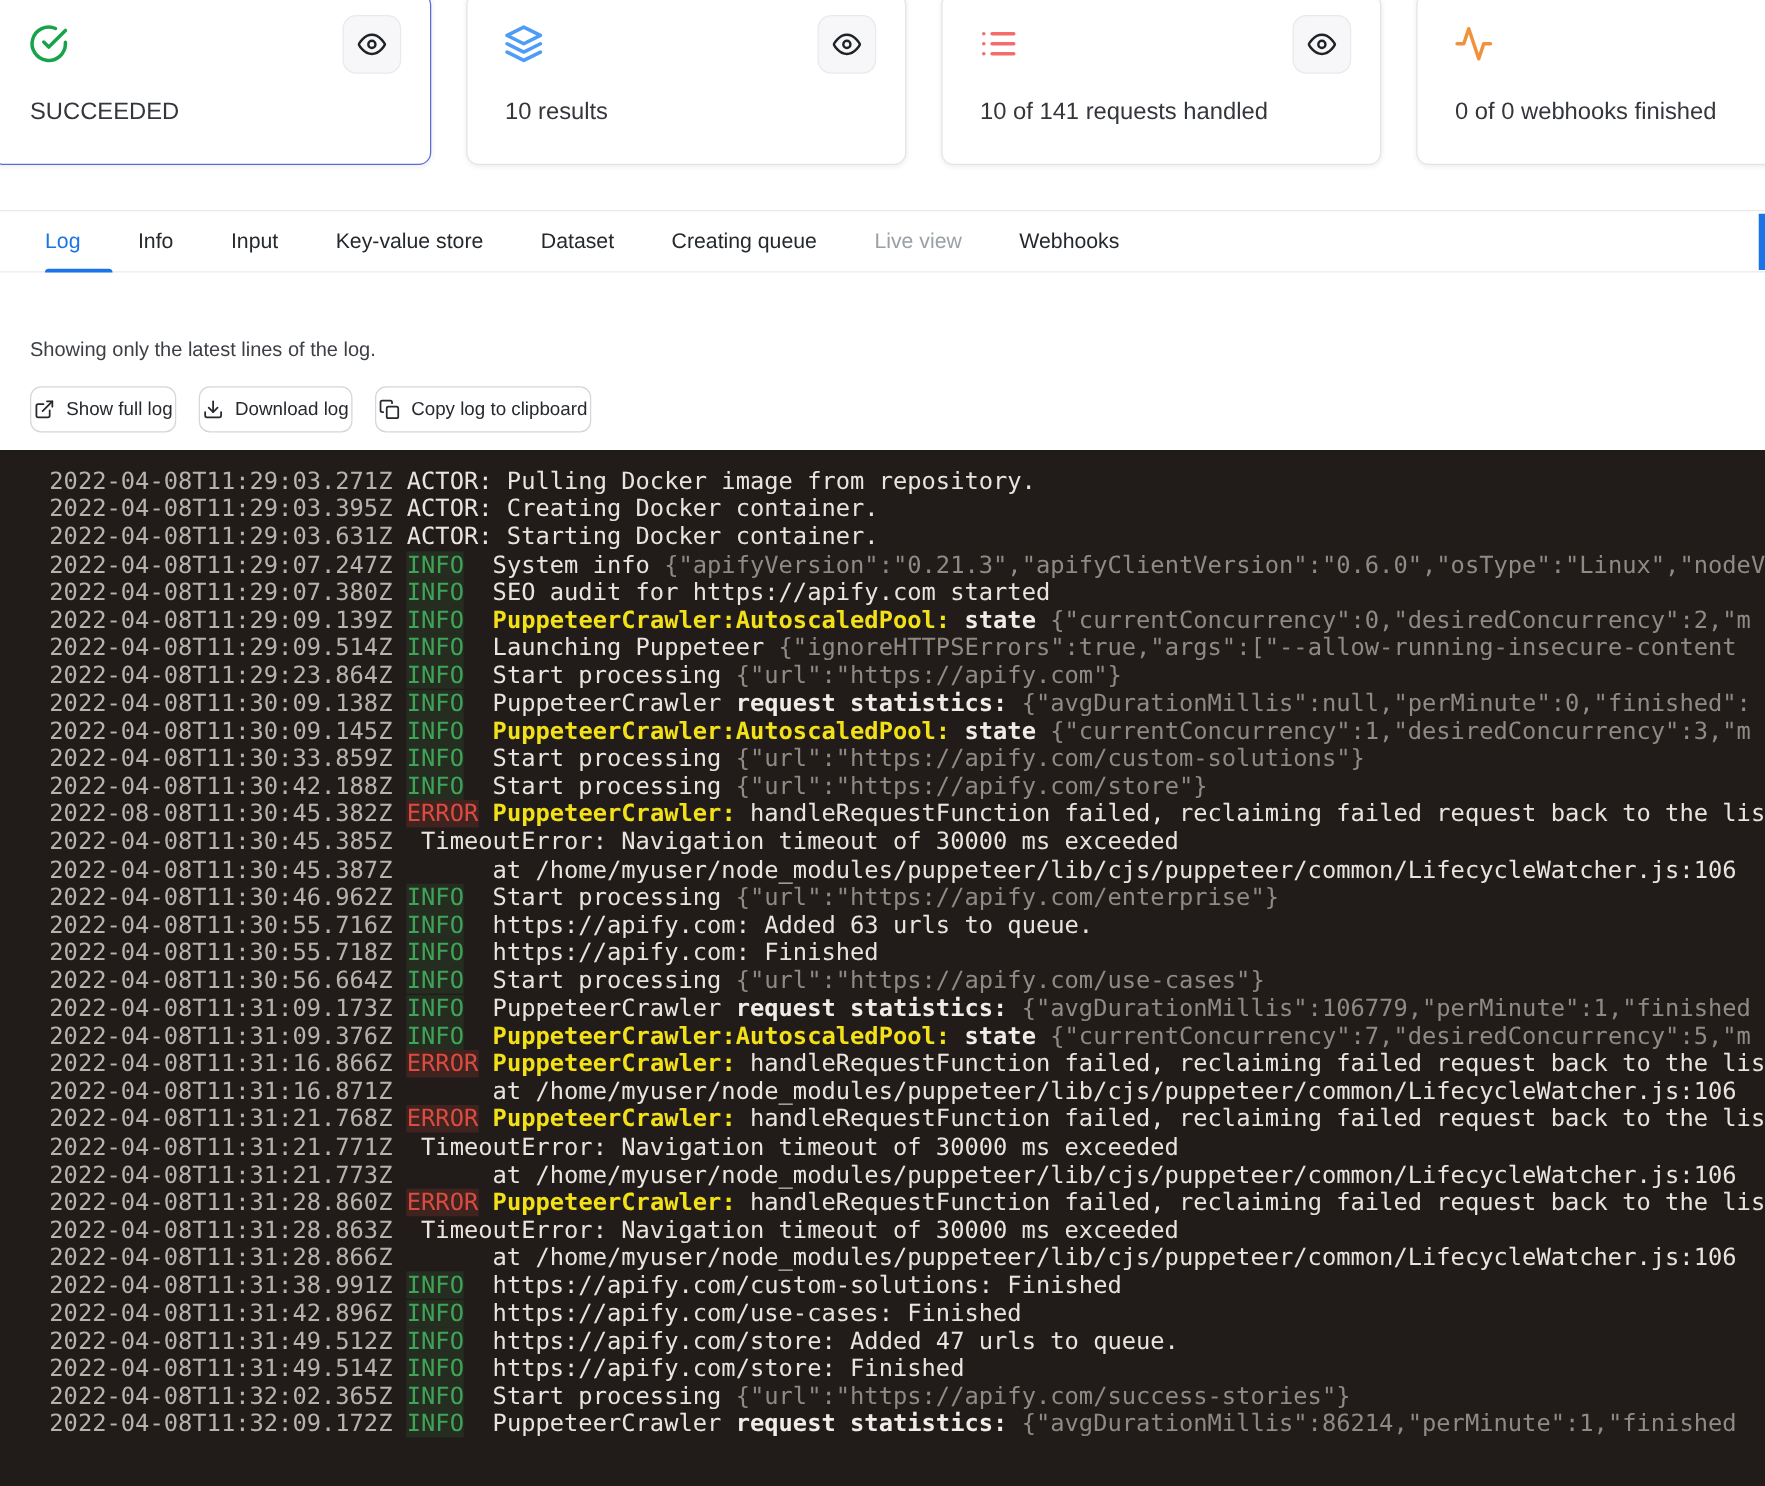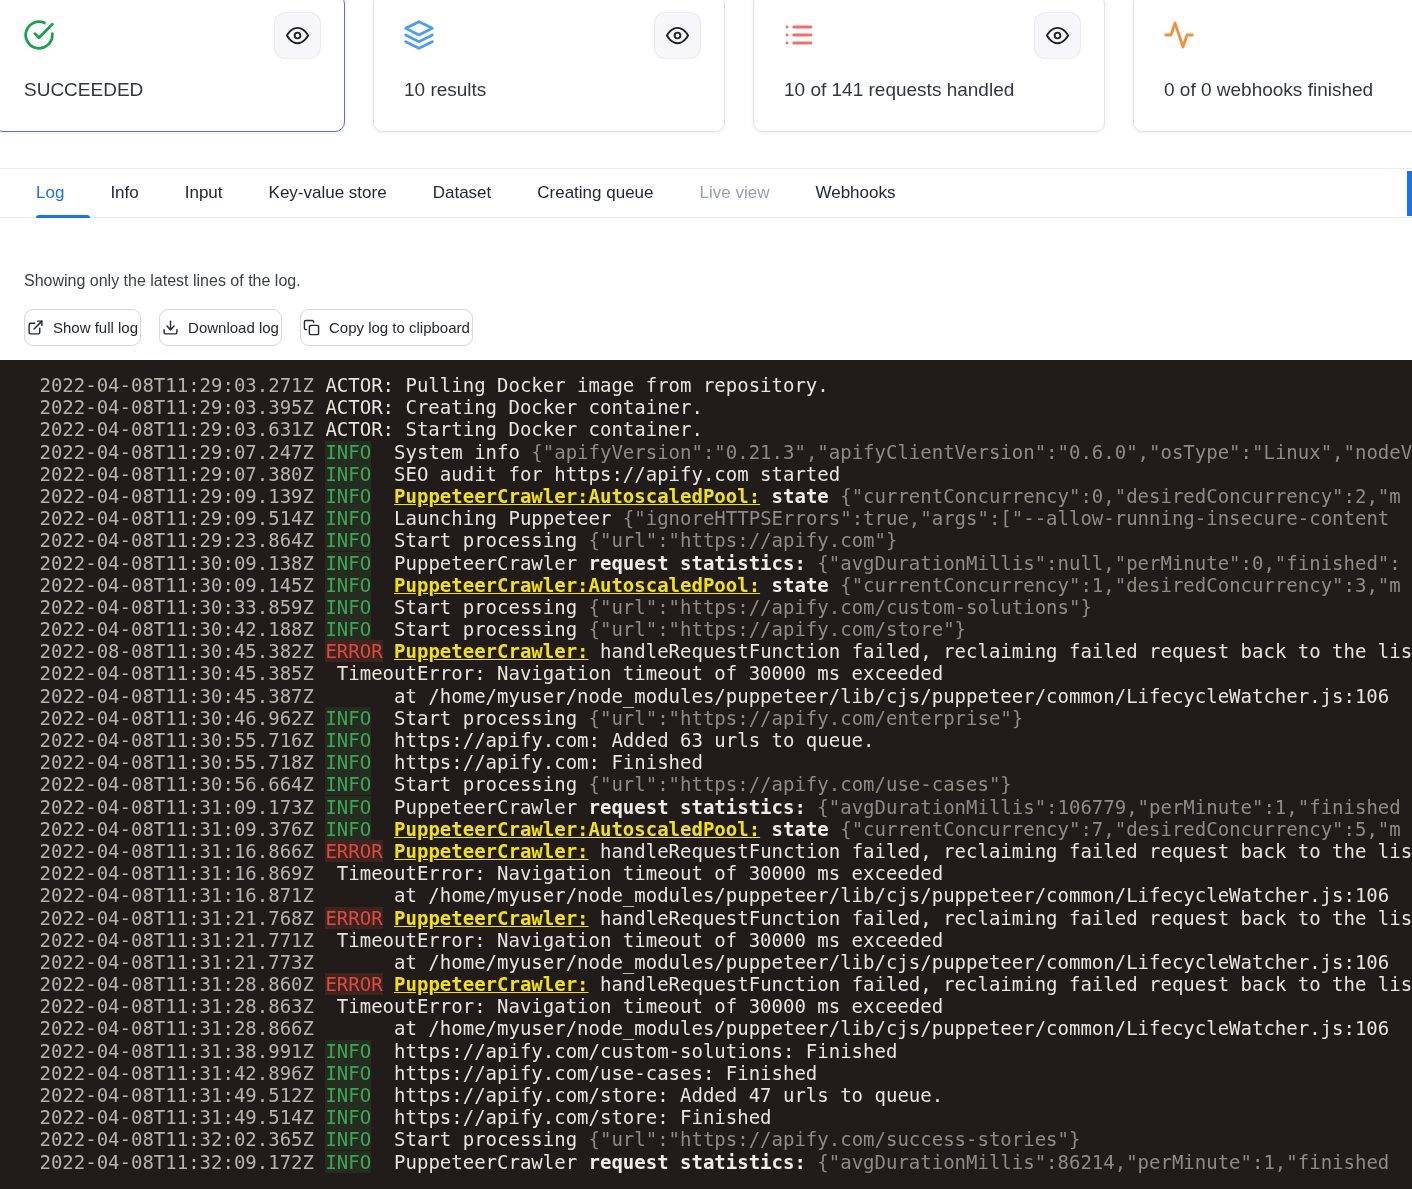--- a/index.html
+++ b/index.html
@@ -57,21 +57,21 @@
     position:absolute; left:0; top:360px; width:1412px; height:829px; box-sizing:border-box;
     background:var(--log-bg); padding:14px 0 0 28px; overflow:hidden;
     font-family:"DejaVu Sans Mono", monospace; font-size:19px;
   }
   .ln { white-space:pre; line-height:22.2px; height:22.2px; }
   .ts   { color:var(--log-ts);text-align:center; }
   .m    { color:var(--log-msg); }
   .d    { color:var(--log-dim); }
   .info { color:var(--log-info); background:rgba(62,165,88,.13); }
   .err  { color:var(--log-error); background:rgba(218,76,66,.16); }
-  .lbl  { color:var(--log-label); font-weight:bold;text-decoration:underline; }
+  .lbl  { color:var(--log-label); font-weight:bold; }
   .b    { color:var(--log-bold); font-weight:bold; }
 </style>
 </head>
 <body>
 
 <div class="cards">
 
   <div class="card selected">
     <span class="card-icon ic-success">
       <svg viewBox="0 0 24 24">
@@ -193,21 +193,20 @@
     <div class="ln"><span class="ts"> 2022-08-08T11:30:45.382Z </span><span class="err">ERROR</span><span class="m"> </span><span class="lbl">PuppeteerCrawler:</span><span class="m"> handleRequestFunction failed, reclaiming failed request back to the lis</span></div>
     <div class="ln"><span class="ts"> 2022-04-08T11:30:45.385Z </span><span class="m"> TimeoutError: Navigation timeout of 30000 ms exceeded</span></div>
     <div class="ln"><span class="ts"> 2022-04-08T11:30:45.387Z </span><span class="m">      at /home/myuser/node_modules/puppeteer/lib/cjs/puppeteer/common/LifecycleWatcher.js:106</span></div>
     <div class="ln"><span class="ts"> 2022-04-08T11:30:46.962Z </span><span class="info">INFO</span><span class="m">  Start processing </span><span class="d">{"url":"https://apify.com/enterprise"}</span></div>
     <div class="ln"><span class="ts"> 2022-04-08T11:30:55.716Z </span><span class="info">INFO</span><span class="m">  https://apify.com: Added 63 urls to queue.</span></div>
     <div class="ln"><span class="ts"> 2022-04-08T11:30:55.718Z </span><span class="info">INFO</span><span class="m">  https://apify.com: Finished</span></div>
     <div class="ln"><span class="ts"> 2022-04-08T11:30:56.664Z </span><span class="info">INFO</span><span class="m">  Start processing </span><span class="d">{"url":"https://apify.com/use-cases"}</span></div>
     <div class="ln"><span class="ts"> 2022-04-08T11:31:09.173Z </span><span class="info">INFO</span><span class="m">  PuppeteerCrawler </span><span class="b">request statistics: </span><span class="d">{"avgDurationMillis":106779,"perMinute":1,"finished</span></div>
     <div class="ln"><span class="ts"> 2022-04-08T11:31:09.376Z </span><span class="info">INFO</span><span class="m">  </span><span class="lbl">PuppeteerCrawler:AutoscaledPool:</span><span class="b"> state </span><span class="d">{"currentConcurrency":7,"desiredConcurrency":5,"m</span></div>
     <div class="ln"><span class="ts"> 2022-04-08T11:31:16.866Z </span><span class="err">ERROR</span><span class="m"> </span><span class="lbl">PuppeteerCrawler:</span><span class="m"> handleRequestFunction failed, reclaiming failed request back to the lis</span></div>
-    <div class="ln"><span class="ts"> 2022-04-08T11:31:16.869Z </span><span class="m"> TimeoutError: Navigation timeout of 30000 ms exceeded</span></div>
     <div class="ln"><span class="ts"> 2022-04-08T11:31:16.871Z </span><span class="m">      at /home/myuser/node_modules/puppeteer/lib/cjs/puppeteer/common/LifecycleWatcher.js:106</span></div>
     <div class="ln"><span class="ts"> 2022-04-08T11:31:21.768Z </span><span class="err">ERROR</span><span class="m"> </span><span class="lbl">PuppeteerCrawler:</span><span class="m"> handleRequestFunction failed, reclaiming failed request back to the lis</span></div>
     <div class="ln"><span class="ts"> 2022-04-08T11:31:21.771Z </span><span class="m"> TimeoutError: Navigation timeout of 30000 ms exceeded</span></div>
     <div class="ln"><span class="ts"> 2022-04-08T11:31:21.773Z </span><span class="m">      at /home/myuser/node_modules/puppeteer/lib/cjs/puppeteer/common/LifecycleWatcher.js:106</span></div>
     <div class="ln"><span class="ts"> 2022-04-08T11:31:28.860Z </span><span class="err">ERROR</span><span class="m"> </span><span class="lbl">PuppeteerCrawler:</span><span class="m"> handleRequestFunction failed, reclaiming failed request back to the lis</span></div>
     <div class="ln"><span class="ts"> 2022-04-08T11:31:28.863Z </span><span class="m"> TimeoutError: Navigation timeout of 30000 ms exceeded</span></div>
     <div class="ln"><span class="ts"> 2022-04-08T11:31:28.866Z </span><span class="m">      at /home/myuser/node_modules/puppeteer/lib/cjs/puppeteer/common/LifecycleWatcher.js:106</span></div>
     <div class="ln"><span class="ts"> 2022-04-08T11:31:38.991Z </span><span class="info">INFO</span><span class="m">  https://apify.com/custom-solutions: Finished</span></div>
     <div class="ln"><span class="ts"> 2022-04-08T11:31:42.896Z </span><span class="info">INFO</span><span class="m">  https://apify.com/use-cases: Finished</span></div>
     <div class="ln"><span class="ts"> 2022-04-08T11:31:49.512Z </span><span class="info">INFO</span><span class="m">  https://apify.com/store: Added 47 urls to queue.</span></div>

